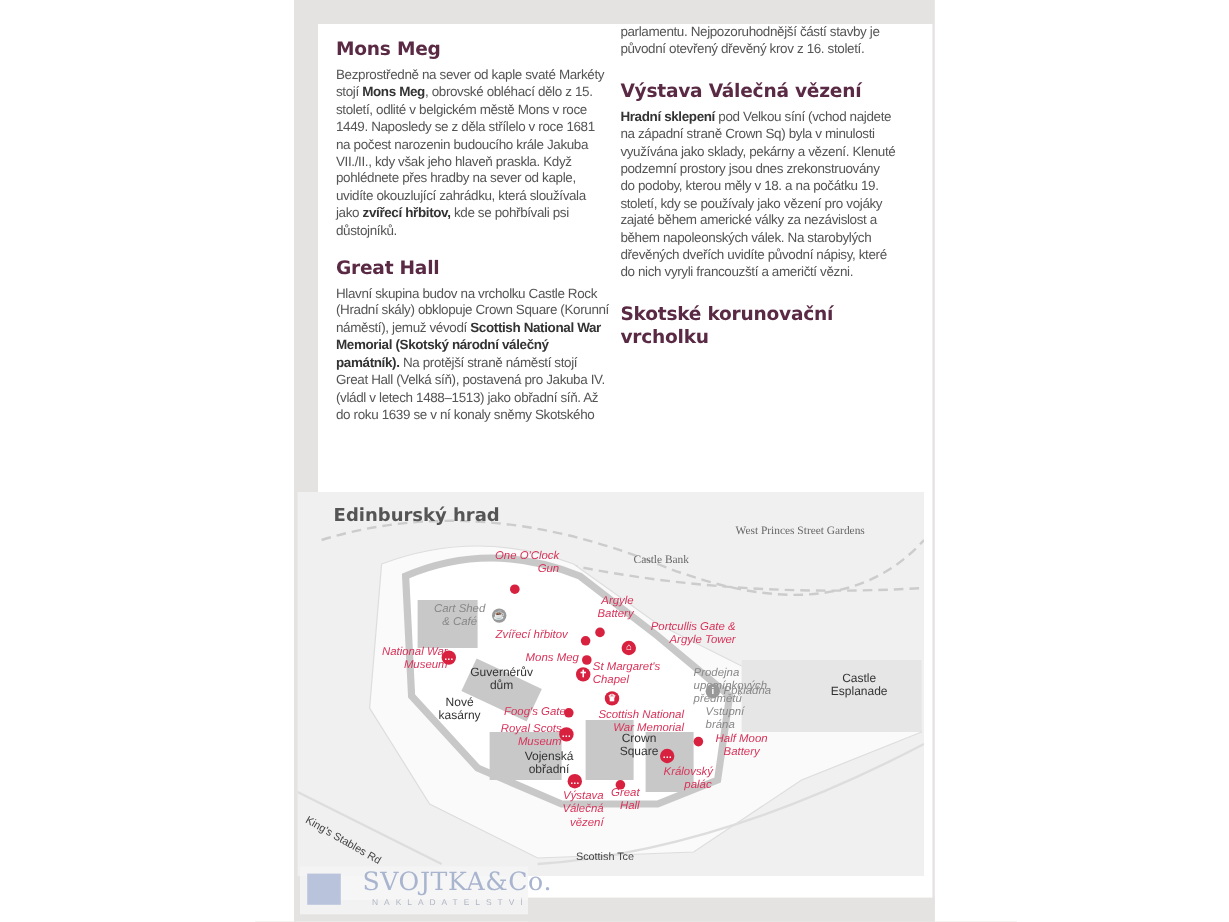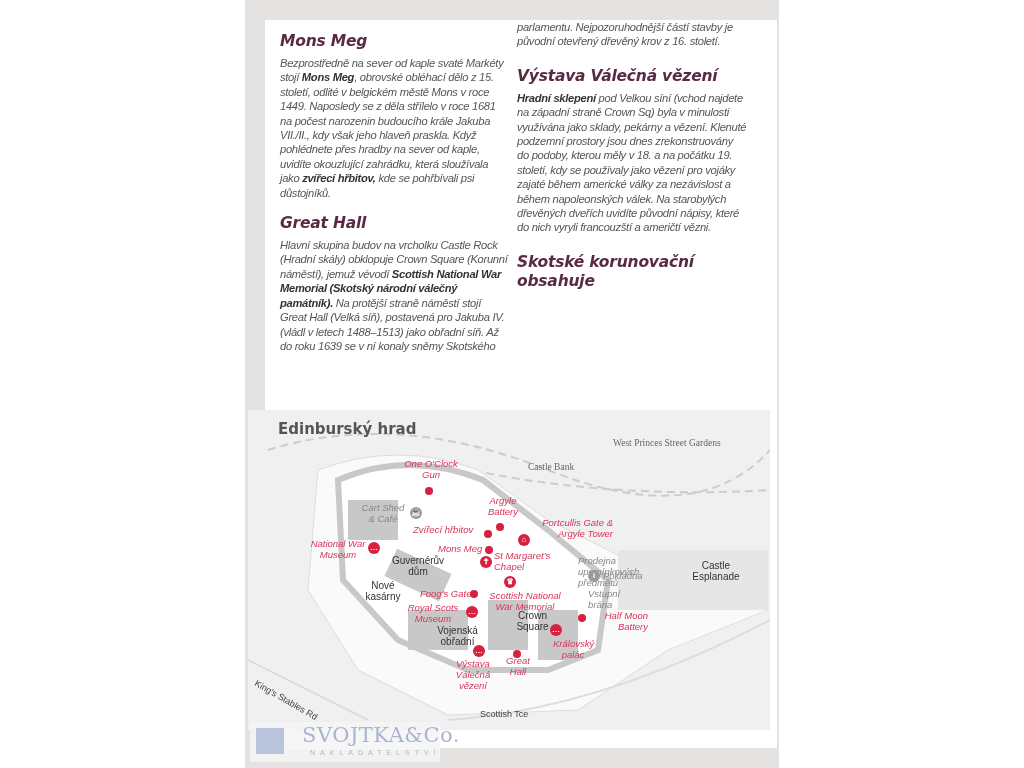--- a/index.html
+++ b/index.html
@@ -1,29 +1,29 @@
 <!DOCTYPE html>
 <html><head>
 <meta charset="utf-8">
 <style>
   html,body{margin:0;padding:0;}
   body{width:1024px;height:768px;background:#ffffff;position:relative;overflow:hidden;font-family:"Liberation Sans",sans-serif;}
   .page-bg{position:absolute;left:245px;top:0;width:534px;height:768px;background:#e5e3e1;}
   .page{position:absolute;left:265px;top:20px;width:512px;height:730px;background:#ffffff;}
-  .col{position:absolute;top:0;width:230px;font-style:italic;}
+  .col{position:absolute;top:0;width:230px;}
   .col-left{left:15px;top:12px;}
   .col-right{left:252px;top:0;}
   h2{font-family:"DejaVu Sans",sans-serif;font-weight:bold;color:#5a2a44;font-size:15.5px;margin:0 0 5px 0;line-height:19px;letter-spacing:-0.2px;}
   p{margin:0 0 14px 0;font-size:11.2px;line-height:14.4px;color:#555;letter-spacing:-0.3px;}
   p b{color:#333;}
   .map{position:absolute;left:248px;top:410px;width:522px;height:320px;background:#f0f0f0;overflow:hidden;}
   .map svg{position:absolute;left:0;top:0;}
   .map-title{position:absolute;left:30px;top:10px;font-family:"DejaVu Sans",sans-serif;font-weight:bold;color:#555;font-size:15px;}
   .lbl{position:absolute;font-size:9.5px;line-height:11px;white-space:nowrap;}
-  .lbl.red{color:#d8345a;font-style:italic;text-align:center;}
+  .lbl.red{color:#d8345a;font-style:italic;text-align:right;}
   .lbl.dark{color:#333;text-align:center;font-size:10px;}
   .lbl.grey{color:#888;font-style:italic;}
   .lbl.serif{font-family:"Liberation Serif",serif;color:#666;font-size:9.5px;text-align:left;}
   .lbl.road{color:#444;font-size:9px;}
   .marker{position:absolute;width:12px;height:12px;border-radius:50%;background:#d8203f;}
   .marker.sm{width:8px;height:8px;}
   .marker .g{position:absolute;left:0;top:0;width:100%;text-align:center;color:#fff;font-size:8px;line-height:12px;font-weight:bold;}
   .marker.grey{background:#999;}
   .logo{position:absolute;left:250px;top:722px;width:190px;height:40px;background:rgba(245,245,245,0.85);}
   .logo .check{position:absolute;left:6px;top:6px;width:28px;height:26px;background:#b9c4dc;}
@@ -39,21 +39,21 @@
   <div class="col col-left">
     <h2>Mons Meg</h2>
     <p><span>Bezprostředně na sever od kaple svaté Markéty stojí </span><b>Mons Meg</b><span>, obrovské obléhací dělo z 15. století, odlité v belgickém městě Mons v roce 1449. Naposledy se z děla střílelo v roce 1681 na počest narozenin budoucího krále Jakuba VII./II., kdy však jeho hlaveň praskla. Když pohlédnete přes hradby na sever od kaple, uvidíte okouzlující zahrádku, která sloužívala jako </span><b>zvířecí hřbitov,</b><span> kde se pohřbívali psi důstojníků.</span></p>
     <h2>Great Hall</h2>
     <p><span>Hlavní skupina budov na vrcholku Castle Rock (Hradní skály) obklopuje Crown Square (Korunní náměstí), jemuž vévodí </span><b>Scottish National War Memorial (Skotský národní válečný památník).</b><span> Na protější straně náměstí stojí Great Hall (Velká síň), postavená pro Jakuba IV. (vládl v letech 1488–1513) jako obřadní síň. Až do roku 1639 se v ní konaly sněmy Skotského</span></p>
   </div>
   <div class="col col-right">
     <p style="margin-bottom:18px">parlamentu. Nejpozoruhodnější částí stavby je původní otevřený dřevěný krov z 16. století.</p>
     <h2>Výstava Válečná vězení</h2>
     <p style="margin-bottom:18px"><b>Hradní sklepení</b><span> pod Velkou síní (vchod najdete na západní straně Crown Sq) byla v minulosti využívána jako sklady, pekárny a vězení. Klenuté podzemní prostory jsou dnes zrekonstruovány do podoby, kterou měly v 18. a na počátku 19. století, kdy se používaly jako vězení pro vojáky zajaté během americké války za nezávislost a během napoleonských válek. Na starobylých dřevěných dveřích uvidíte původní nápisy, které do nich vyryli francouzští a američtí vězni.</span></p>
-    <h2>Skotské korunovační obsahuje</h2>
+    <h2>Skotské korunovační vrcholku</h2>
   </div>
 </div>
 
 <div class="map">
   <svg width="522" height="320">
     <path d="M20 40 Q 150 0 300 60 T 522 40" fill="none" stroke="#ccc" stroke-width="2" stroke-dasharray="8,5"></path>
     <path d="M200 55 Q 350 90 522 80" fill="none" stroke="#ccc" stroke-width="2" stroke-dasharray="8,5"></path>
     <path d="M70 60 Q 150 30 230 60 L 300 110 L 380 150 L 500 150 L 520 200 L 420 240 L 330 300 L 200 305 L 110 260 L 60 180 Z" fill="#fafafa" stroke="#ddd"></path>
     <path d="M90 70 Q 160 40 235 70 L 300 120 L 360 170 L 350 240 L 300 260 L 220 260 L 150 230 L 95 170 Z" fill="#ffffff" stroke="#c8c8c8" stroke-width="6"></path>
     <rect x="100" y="90" width="50" height="40" fill="#c8c8c8"></rect>
@@ -126,21 +126,21 @@
   <div class="lbl grey" style="left:340px;top:178px;width:40px;white-space:normal;text-align:left">Vstupní brána</div>
 
   <div class="lbl red" style="left:150px;top:192px;width:70px;white-space:normal">Royal Scots Museum</div>
   <div class="marker" style="left:218px;top:196px">
       <span class="g">…</span>
     </div>
 
   <div class="lbl dark" style="left:262px;top:200px;width:45px;white-space:normal">Crown Square</div>
 
   <div class="marker sm" style="left:330px;top:204px"></div>
-  <div class="lbl red" style="left:340px;top:200px;width:60px;white-space:normal;text-align:right">Half Moon Battery</div>
+  <div class="lbl red" style="left:340px;top:200px;width:60px;white-space:normal;text-align:center">Half Moon Battery</div>
 
   <div class="lbl dark" style="left:182px;top:215px;width:55px;white-space:normal">Vojenská obřadní</div>
 
   <div class="marker" style="left:302px;top:214px">
       <span class="g">…</span>
     </div>
   <div class="lbl red" style="left:305px;top:228px;width:40px;white-space:normal">Královský palác</div>
 
   <div class="marker" style="left:225px;top:235px">
       <span class="g">…</span>

